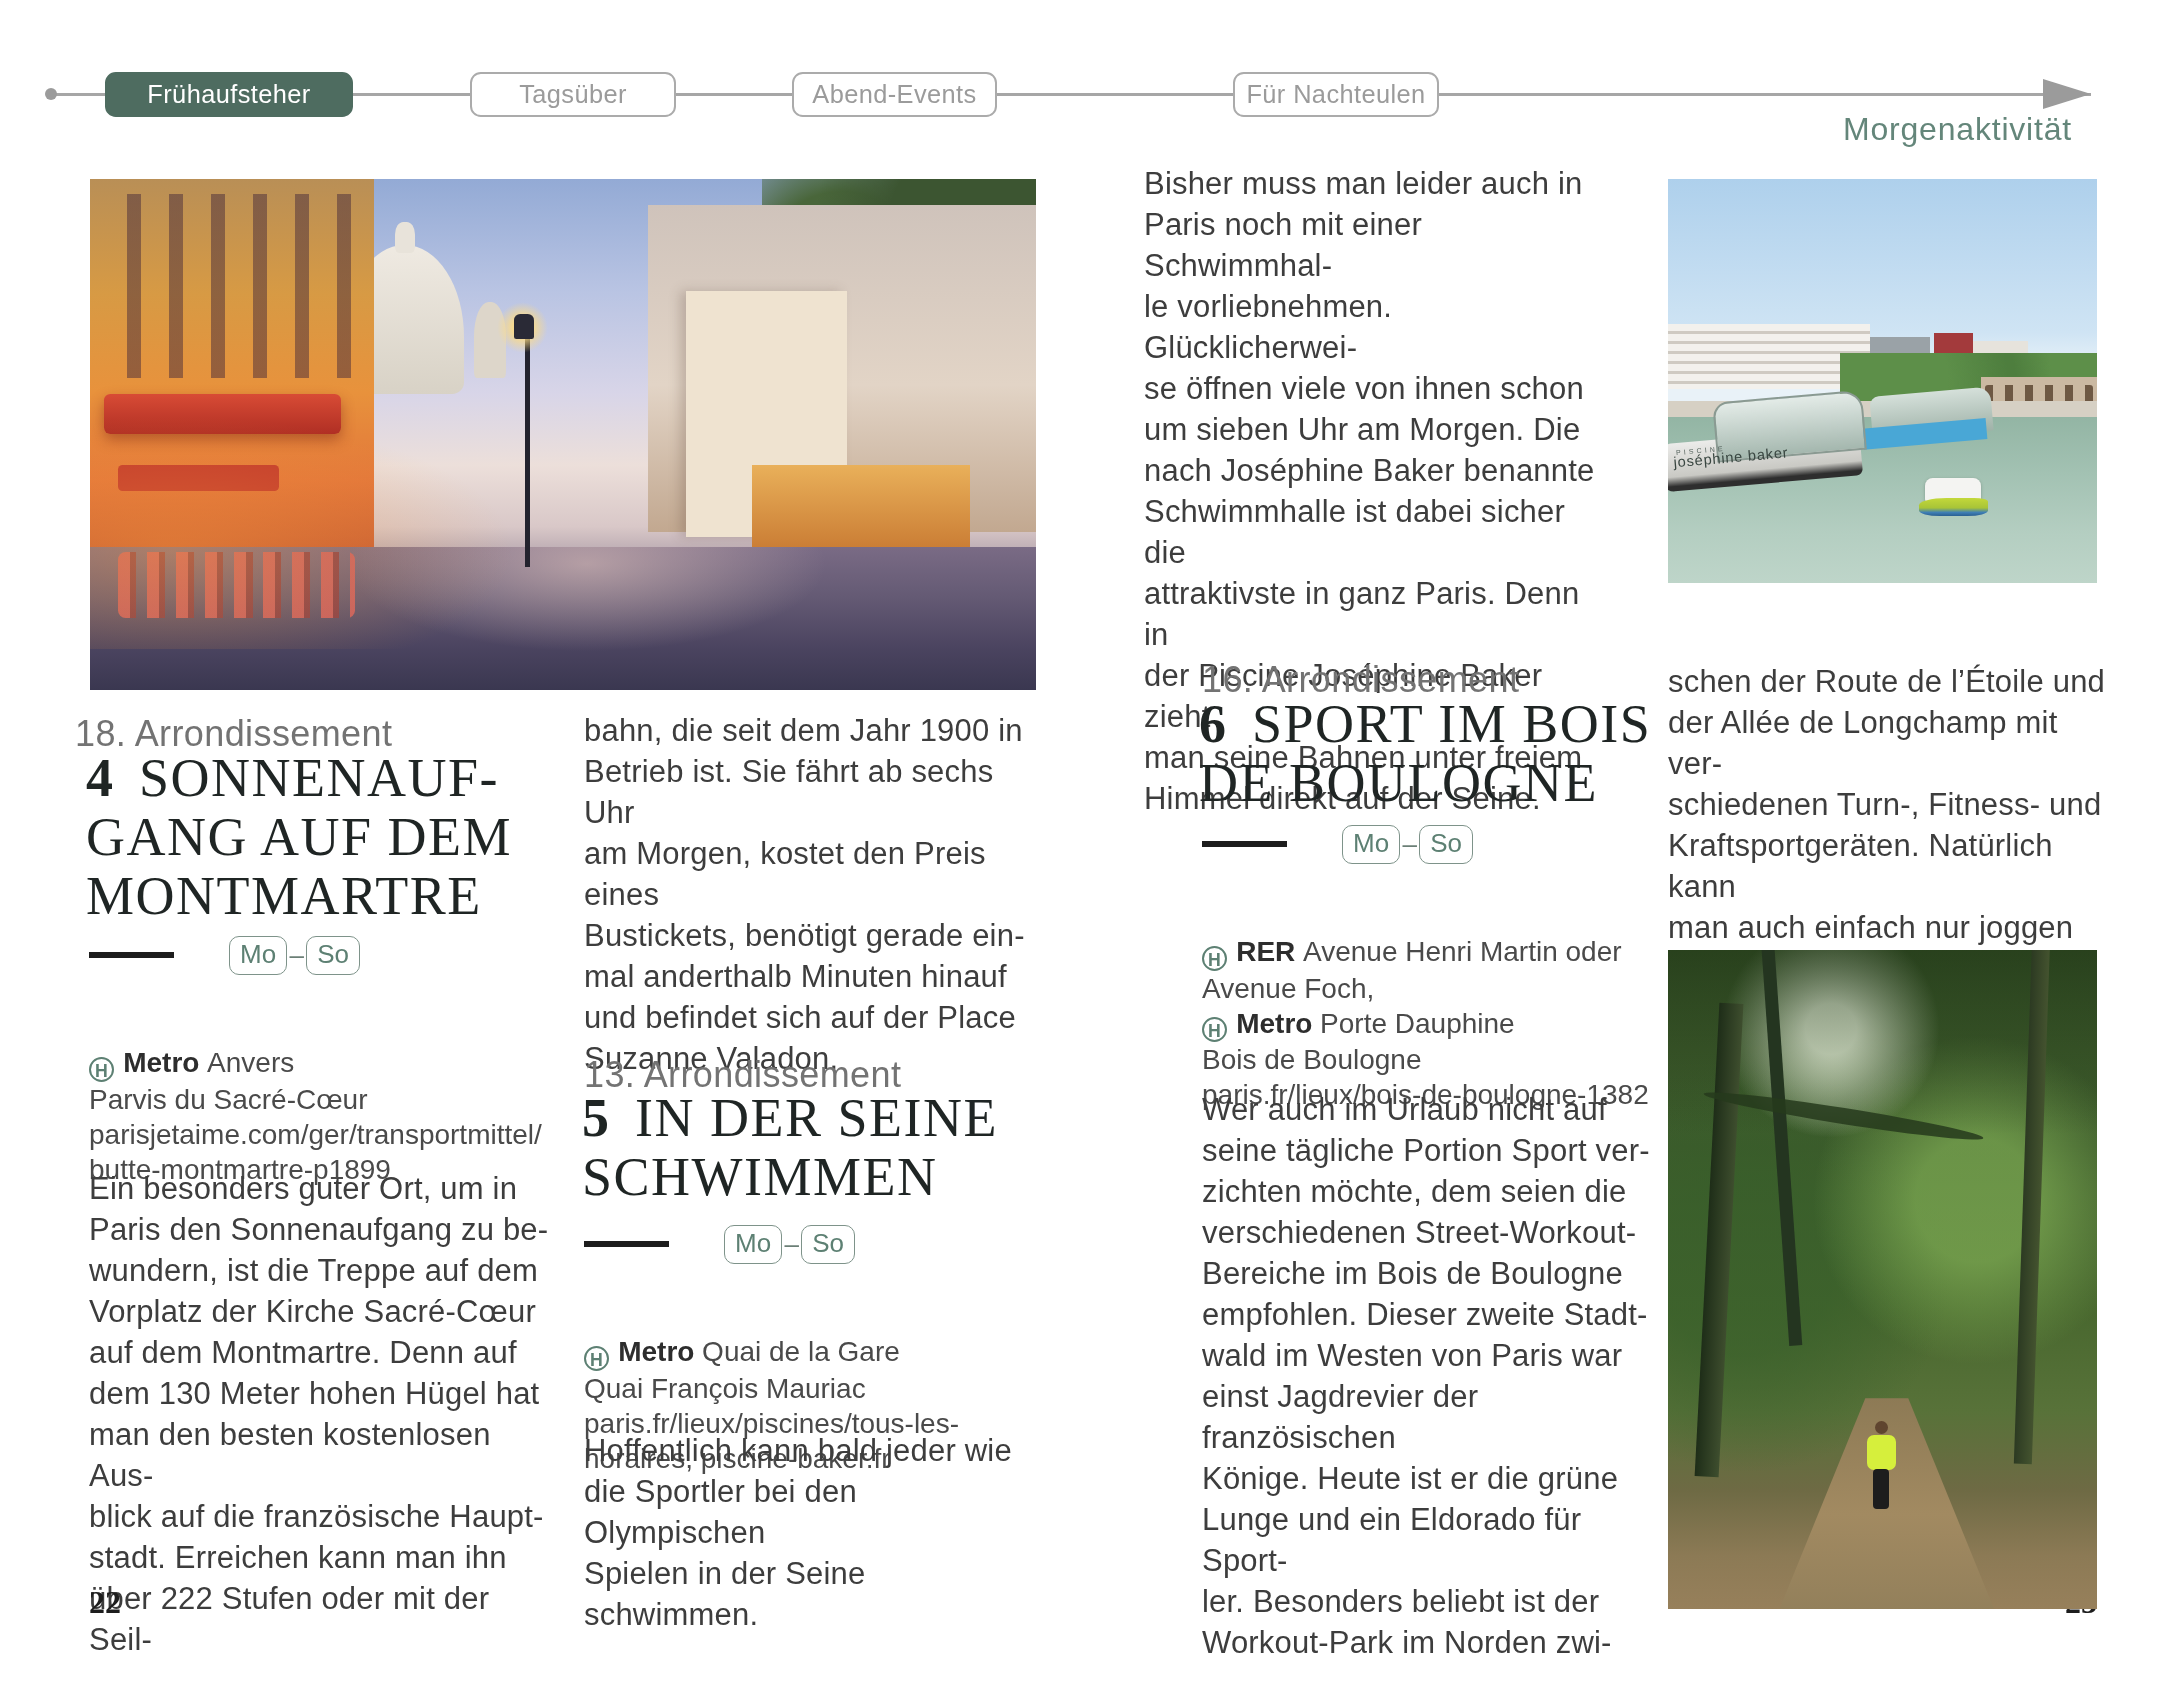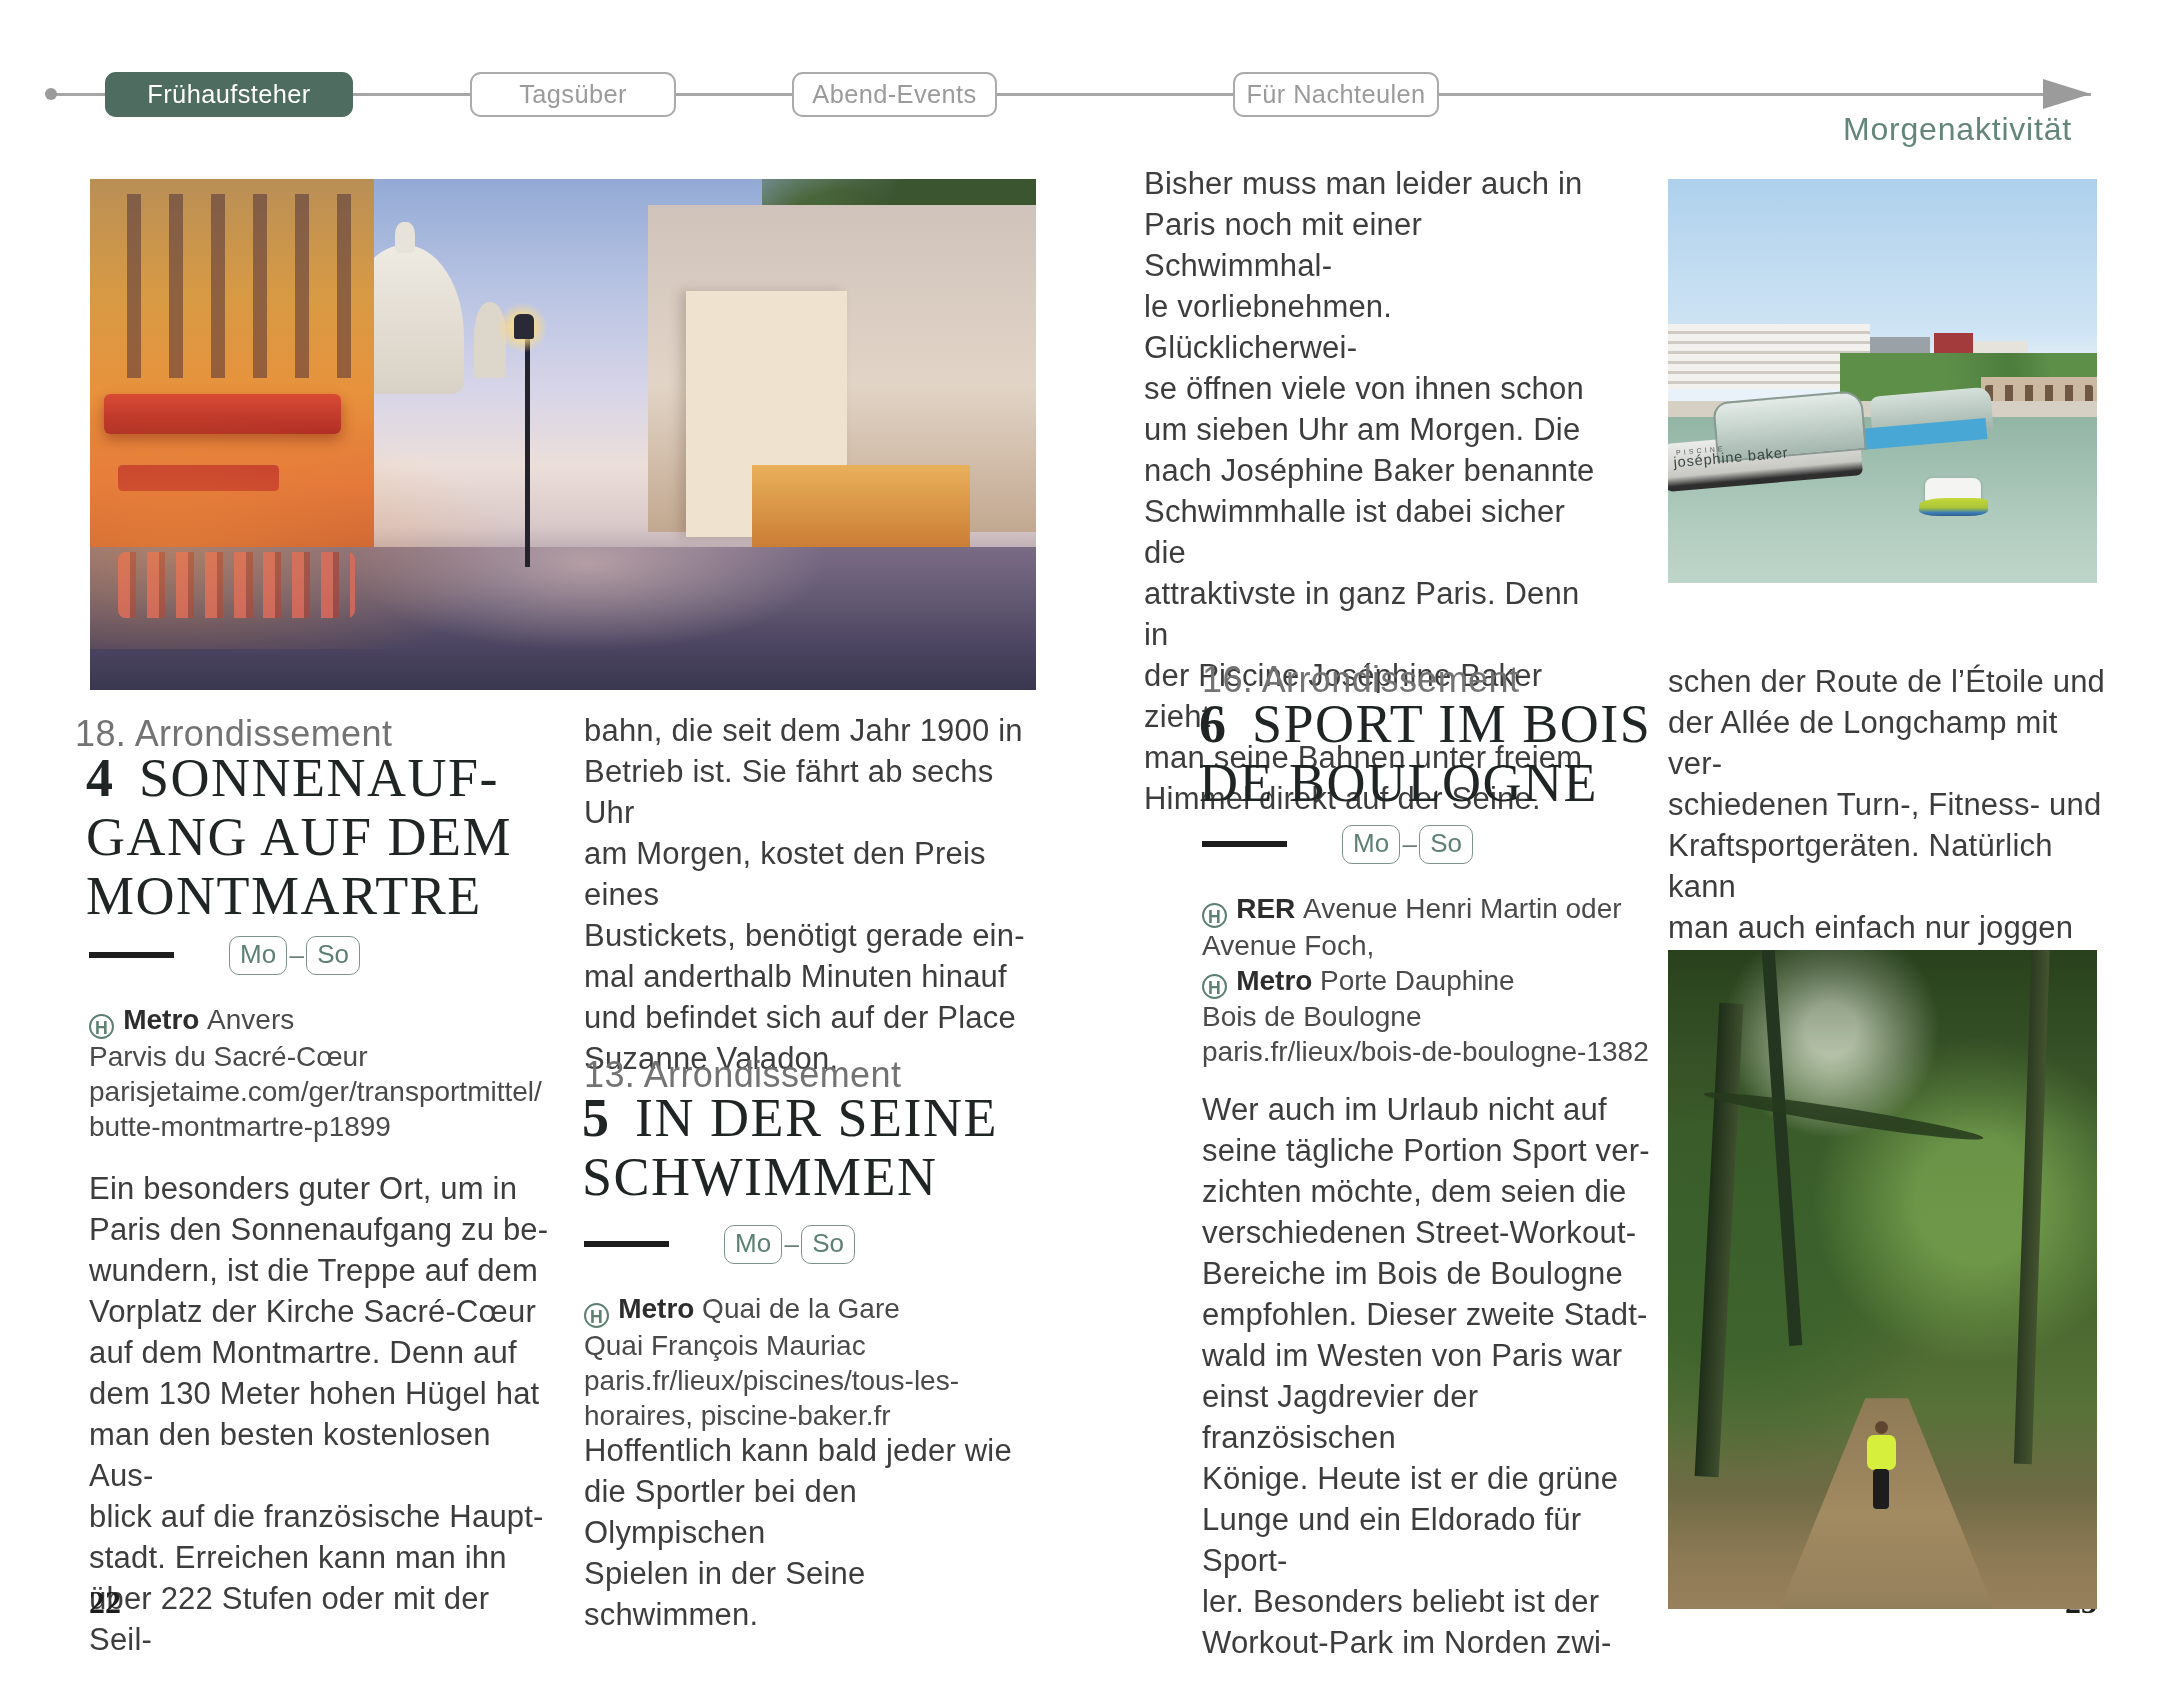--- a/index.html
+++ b/index.html
@@ -18,21 +18,21 @@
   
   .kicker{position:absolute;font-size:36px;color:#737373;letter-spacing:0.4px;}
   .title{position:absolute;font-family:"Liberation Serif",serif;font-size:54px;line-height:59px;
          color:#1f2524;letter-spacing:1.5px;white-space:pre-line;}
   .title .num{font-weight:bold;margin-right:26px;letter-spacing:0;}
   .rule-badges{position:absolute;display:flex;align-items:center;height:42px;}
   .rule{width:85px;height:5.4px;background:#1d1d1d;margin-right:55px;}
   .badge{height:39px;box-sizing:border-box;padding:0 10px;border:1.9px solid #7e938a;border-radius:10px;
          font-size:26px;line-height:35px;color:#5d8073;background:#fff;}
   .badge-dash{font-size:26px;color:#6b7f76;margin:0 2.3px;}
-  .transit{position:absolute;font-size:28px;line-height:35px;color:#4a4a4a;}
+  .transit{position:absolute;font-size:28px;line-height:35px;color:#4a4a4a;margin-top:43px;}
   .transit-line{white-space:nowrap;}
   .transit-extra{white-space:pre-line;}
   .h-icon{display:inline-block;width:25px;height:25px;border:2.7px solid #5d8073;border-radius:50%;
           color:#5d8073;text-align:center;font-size:17.7px;line-height:25px;font-weight:bold;
           margin-right:9.2px;vertical-align:-4.6px;box-sizing:border-box;}
   .t-bold{font-weight:bold;color:#2d2d2d;margin-right:7.7px;}
   .body-text{position:absolute;font-size:31px;line-height:41px;color:#3d3d3d;white-space:pre-line;letter-spacing:0.2px;}
   .pagenum{position:absolute;font-family:"Liberation Serif",serif;font-weight:bold;font-size:32px;color:#1d1d1d;}
   
   .photo{position:absolute;overflow:hidden;}

